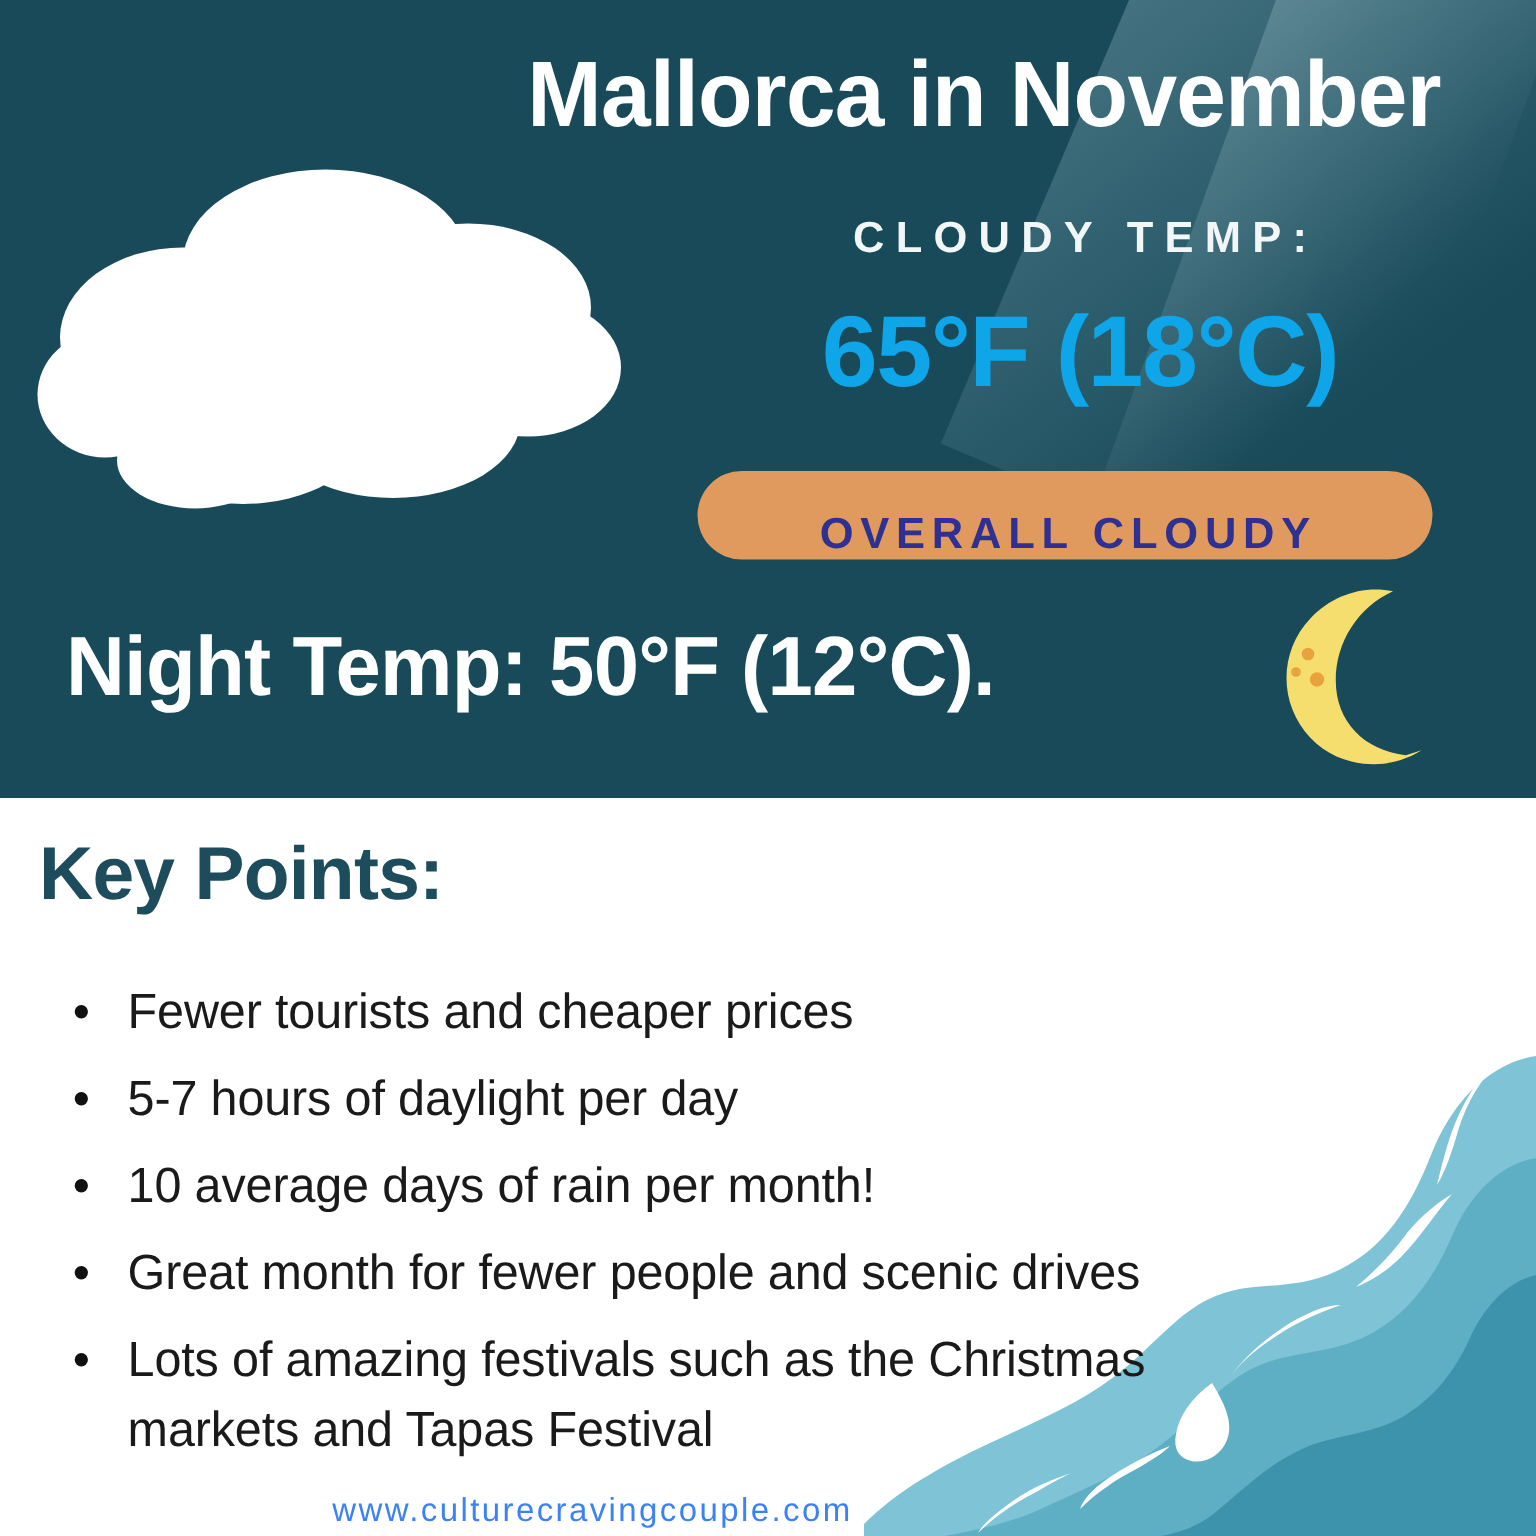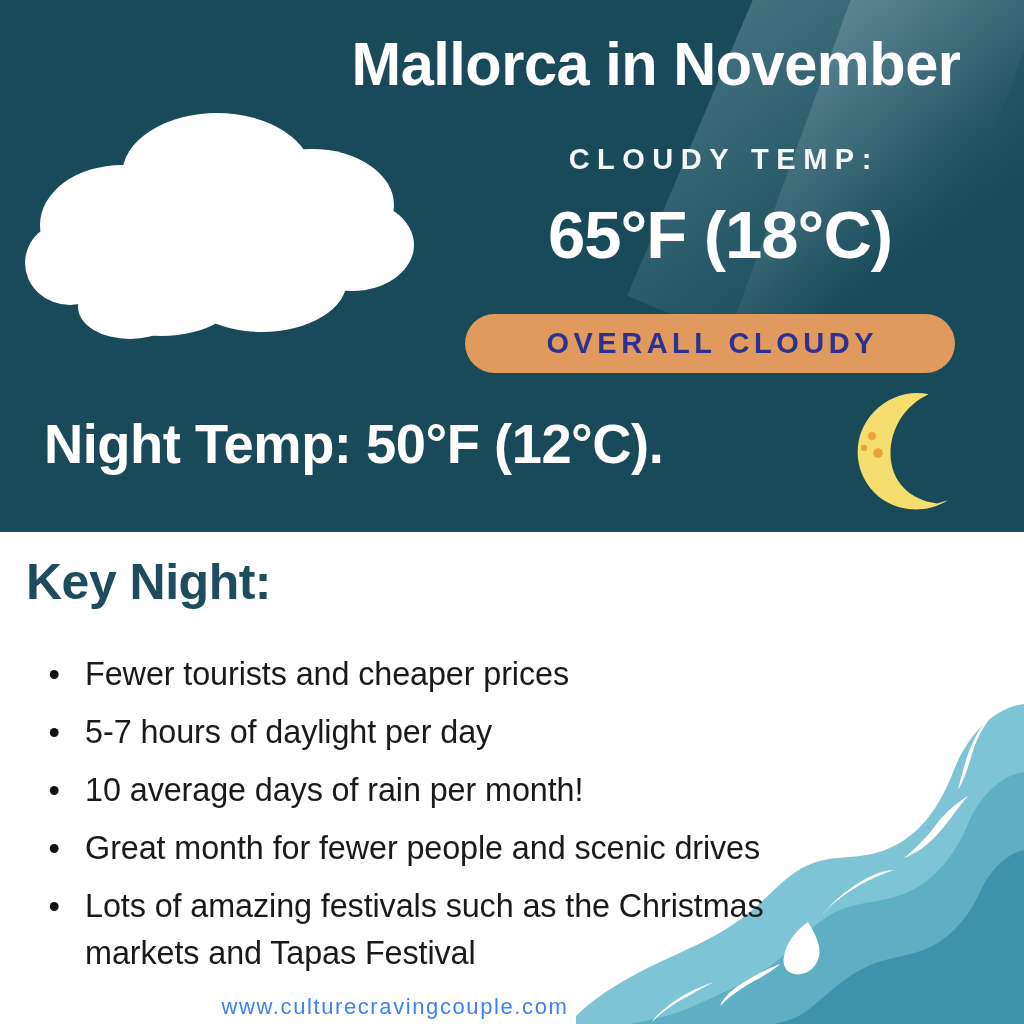--- a/index.html
+++ b/index.html
@@ -106,39 +106,39 @@
     letter-spacing: 7.5px;
     text-indent: 7.5px;
   }
 
   #avg-value {
     position: absolute;
     left: 440px;
     top: 193px;
     width: 560px;
     text-align: center;
-    color: #ffffff;
+    color: #0ea5e9;
     font-size: 67px;
     font-weight: bold;
     letter-spacing: -1px;
     line-height: 84px;
     white-space: nowrap;
   }
 
   
   #cloudy-badge {
     position: absolute;
     left: 465px;
     top: 314px;
     width: 490px;
     height: 59px;
     background: #E09A5E;
     border-radius: 30px;
     display: flex;
-    align-items: center;
+    align-items: flex-end;
     justify-content: center;
   }
   #cloudy-badge-label {
     color: #2E3192;
     font-size: 29px;
     font-weight: bold;
     letter-spacing: 4.5px;
     text-indent: 4.5px;
     white-space: nowrap;
   }
@@ -297,21 +297,21 @@
                C280 313 264 330 244 346 C232 355 220 358 210 360 L460 360 Z" fill="#3E93AC"></path>
       <path d="M436 44 C424 54 414 70 408 90 C404 104 400 116 394 126 C398 110 402 92 410 76 C418 60 426 50 436 44 Z" fill="#FFFFFF"></path>
       <path d="M404 132 C392 146 382 162 370 174 C360 184 350 190 340 194 C352 184 364 172 374 158 C384 146 394 138 404 132 Z" fill="#FFFFFF"></path>
       <path d="M330 206 C312 212 296 220 282 230 C270 238 262 246 256 254 C266 240 280 228 296 218 C310 210 320 206 330 206 Z" fill="#FFFFFF"></path>
       <path d="M244 258 C230 268 222 280 220 292 C218 302 222 308 230 310 C240 312 250 306 254 296
                C258 286 254 274 244 258 Z" fill="#FFFFFF"></path>
       <path d="M216 300 C200 306 186 314 174 322 C164 329 158 336 156 342 C166 332 180 322 196 314 C206 308 212 304 216 300 Z" fill="#FFFFFF"></path>
       <path d="M150 318 C132 324 116 332 104 342 C96 348 90 354 88 358 C98 348 112 338 128 330 C138 324 146 320 150 318 Z" fill="#FFFFFF"></path>
     </svg>
 
-    <div id="key-points-heading">Key Night:</div>
+    <div id="key-points-heading">Key Points:</div>
 
     <ul id="bullet-list">
       <li class="bullet-item">
         <span class="dot"></span>
         <span>Fewer tourists and cheaper prices</span>
       </li>
       <li class="bullet-item">
         <span class="dot"></span>
         <span>5-7 hours of daylight per day</span>
       </li>

